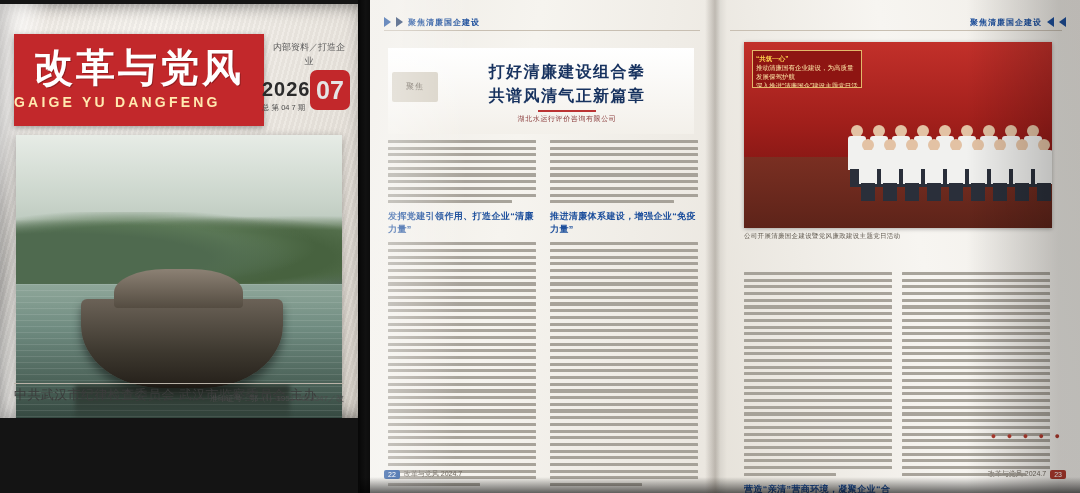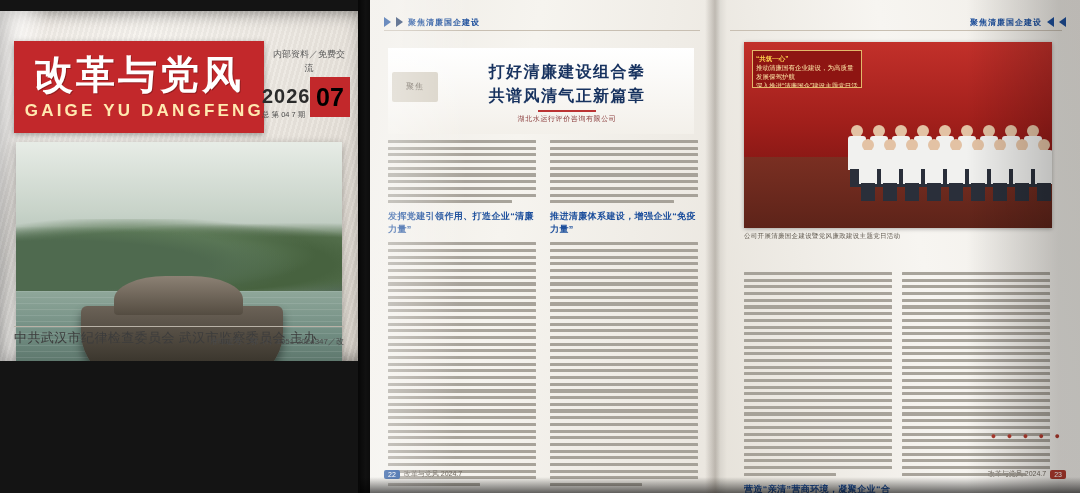--- a/index.html
+++ b/index.html
@@ -5,21 +5,21 @@
   html,body{margin:0;padding:0;background:#0c0c0c;}
   body{
     width:1080px;height:493px;overflow:hidden;
     font-family:"Liberation Sans","DejaVu Sans",sans-serif;
     background:#111;
   }
   .scene{position:relative;width:1080px;height:493px;background:#141414;overflow:hidden;}
 
   
   .cover{
-    position:absolute;left:0;top:11px;width:358px;height:350px;
+    position:absolute;left:0;top:4px;width:358px;height:414px;
     background:linear-gradient(115deg,#efeae4 0%,#f6f3ee 30%,#e9e4dd 70%,#dcd6cd 100%);
     box-shadow:6px 0 18px rgba(0,0,0,.55) inset;
     overflow:hidden;
   }
   .cover:before{
     content:"";position:absolute;inset:0;
     background:
       linear-gradient(100deg,rgba(255,255,255,.55) 0 6%,rgba(0,0,0,0) 12%),
       linear-gradient(80deg,rgba(255,255,255,.30) 0 3%,rgba(0,0,0,0) 9%),
       repeating-linear-gradient(105deg,rgba(255,255,255,.07) 0 2px,rgba(0,0,0,.03) 2px 5px);
@@ -33,36 +33,36 @@
     background:#c2282b;
     box-shadow:0 2px 6px rgba(0,0,0,.35);
   }
   .mast-title{
     color:#fff;font-size:39px;font-weight:700;letter-spacing:3px;
     text-align:center;line-height:60px;margin-top:4px;
     text-shadow:1px 1px 0 rgba(0,0,0,.25);
     font-family:"DejaVu Sans","Liberation Sans",sans-serif;
   }
   .mast-pinyin{
-    color:#ffe9b0;font-size:17px;letter-spacing:3.2px;text-align:right;
+    color:#ffe9b0;font-size:14px;letter-spacing:3.2px;text-align:left;
     font-weight:700;margin-top:-4px;
   }
   .cover-note{
     position:absolute;left:272px;top:36px;font-size:9px;color:#5b5b5b;line-height:14px;
     text-align:center;width:74px;
   }
   .cover-issue{
     position:absolute;left:262px;top:66px;width:88px;height:50px;
   }
   .issue-year{
     position:absolute;left:0;top:8px;font-size:20px;font-weight:700;color:#2b2b2b;letter-spacing:1px;
   }
   .issue-num{
-    position:absolute;right:0;top:0;width:40px;height:40px;background:#c2282b;color:#000000;
-    font-size:25px;font-weight:700;text-align:center;line-height:40px;
+    position:absolute;right:0;top:0;width:40px;height:40px;background:#c2282b;color:#e5e5e5;
+    font-size:25px;font-weight:700;text-align:center;line-height:40px;border-radius:7px;
   }
   .issue-sub{
     position:absolute;left:0;top:33px;font-size:7.5px;color:#4a4a4a;
   }
   .cover-photo{
     position:absolute;left:16px;top:131px;width:326px;height:298px;
     background:
       radial-gradient(ellipse at 50% 18%,#cfd7cf 0%,#9fb0a4 35%,#5e7468 70%,#33443c 100%);
     overflow:hidden;
     box-shadow:0 2px 8px rgba(0,0,0,.3);
@@ -228,21 +228,21 @@
 <div class="scene">
 
   <div class="cover">
     <div class="cover-topline"></div>
 
     <div class="cover-mast">
       <div class="mast-title">改革与党风</div>
       <div class="mast-pinyin">GAIGE YU DANGFENG</div>
     </div>
 
-    <div class="cover-note">内部资料／免费交流</div>
+    <div class="cover-note">内部资料／打造企业</div>
 
     <div class="cover-issue">
       <div class="issue-year">2026</div>
       <div class="issue-sub">总 第 04 7 期</div>
       <div class="issue-num">07</div>
     </div>
 
     <div class="cover-photo">
       <div class="photo-sky"></div>
       <div class="photo-trees"></div>

